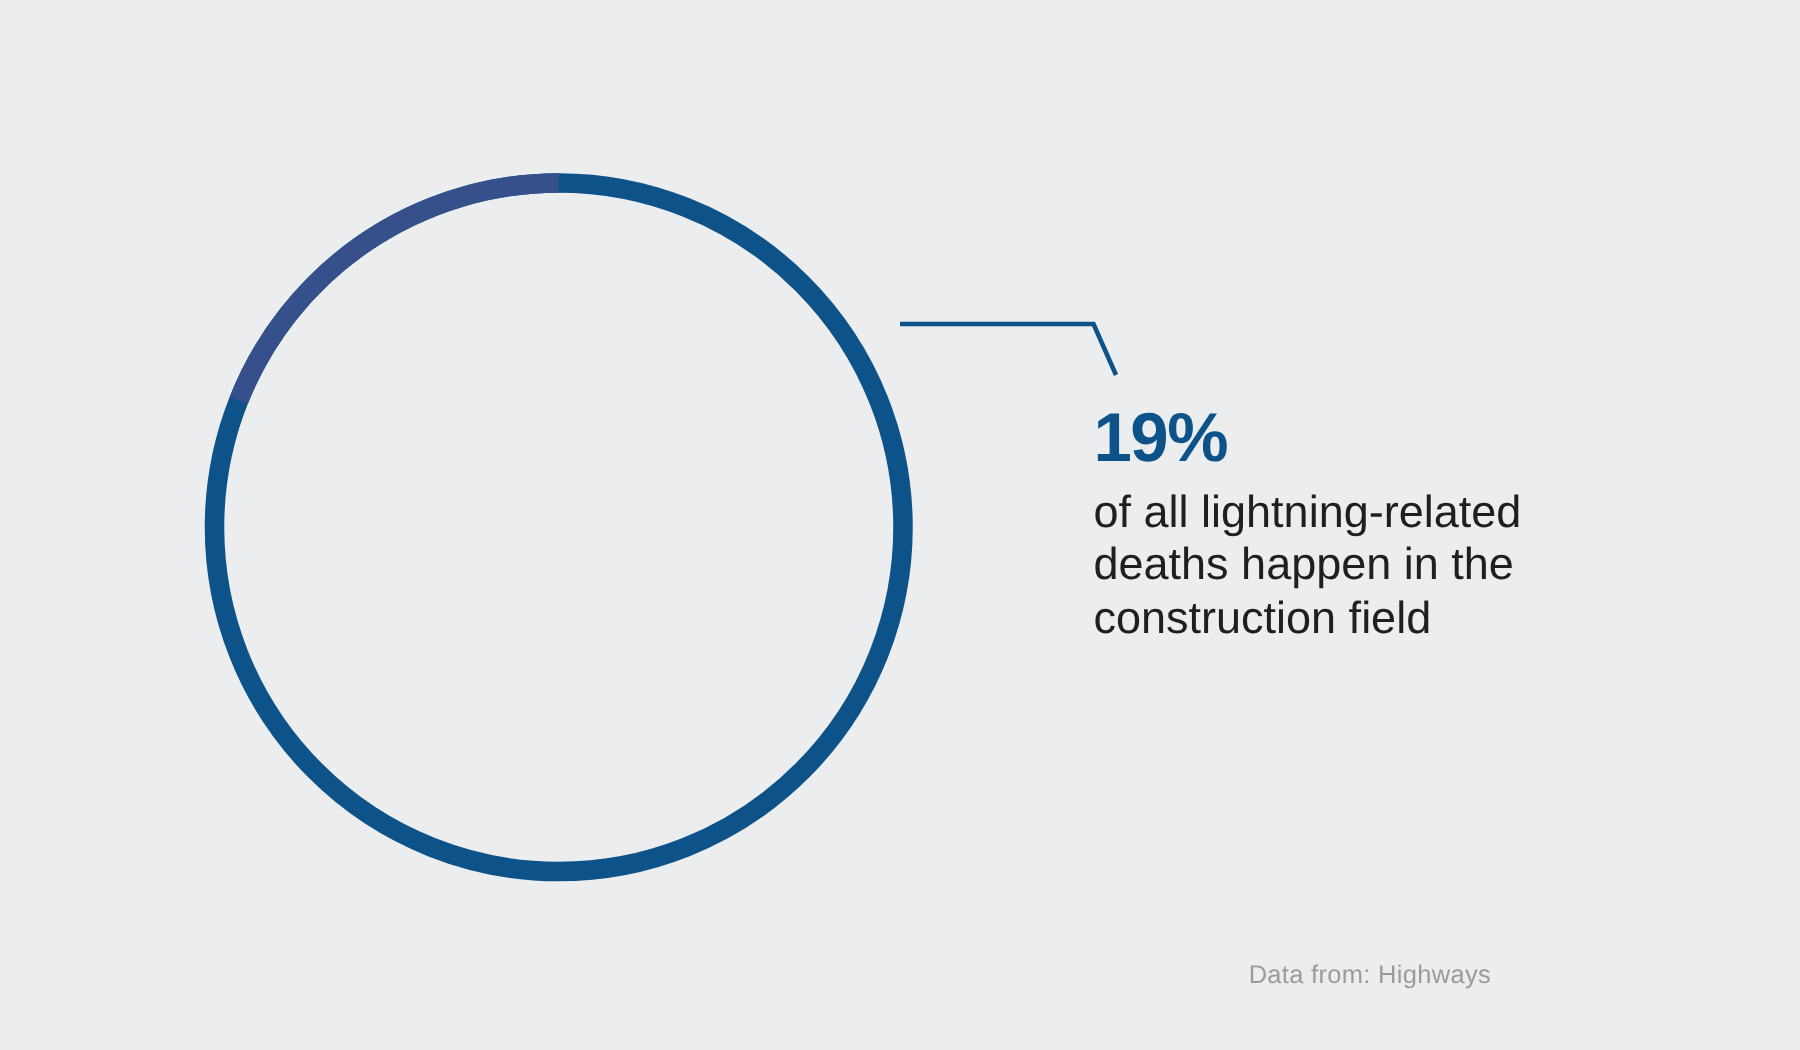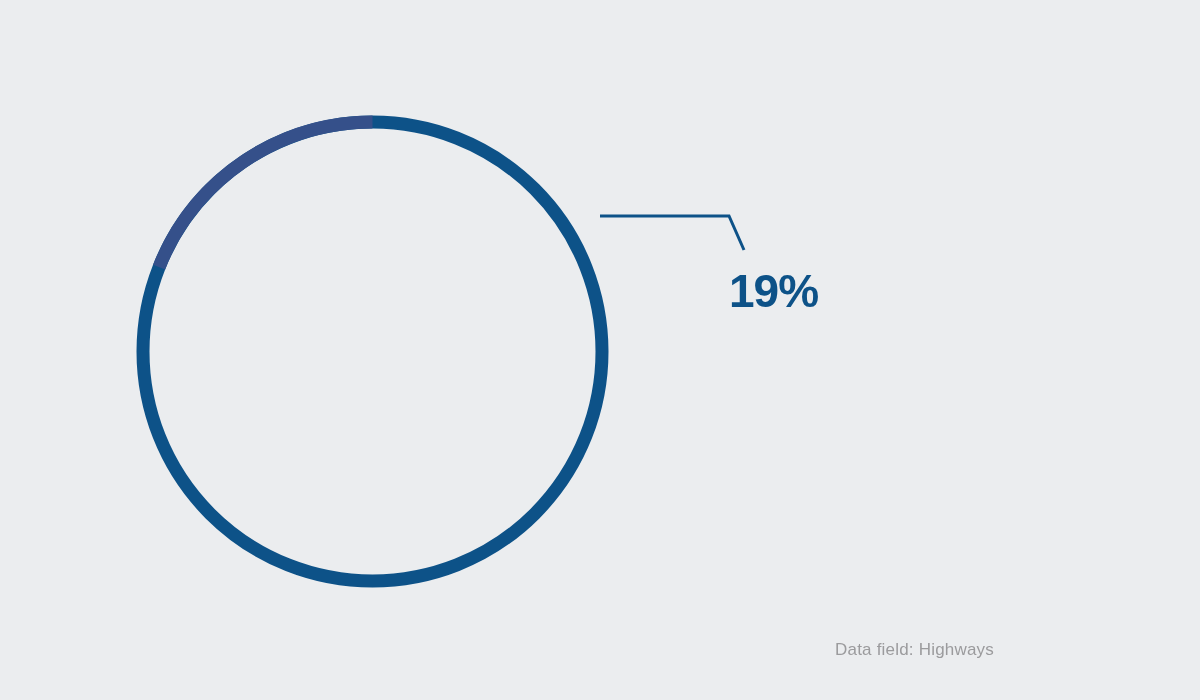--- a/index.html
+++ b/index.html
@@ -72,17 +72,18 @@
 
     <circle id="donut-base" cx="372.5" cy="351.5" r="229.5" fill="none" stroke="#0d5288" stroke-width="13"></circle>
 
     <path id="donut-highlight" fill="none" d="M 372.50 122.00 A 229.5 229.5 0 0 0 159.12 267.02" stroke="#35508a" stroke-width="13"></path>
 
     <polyline id="leader-line" points="600,216 729,216 744,250" fill="none" stroke-width="3" stroke-linecap="butt" stroke-linejoin="miter" stroke="#0d5288"></polyline>
   </svg>
 
   <div class="callout">
     <span class="callout-value">19%</span>
+    <span class="callout-desc">of all lightning-related deaths happen in the construction field</span>
   </div>
 
-  <div class="source-note">Data field: Highways</div>
+  <div class="source-note">Data from: Highways</div>
 
 </div>
 
 </body></html>

